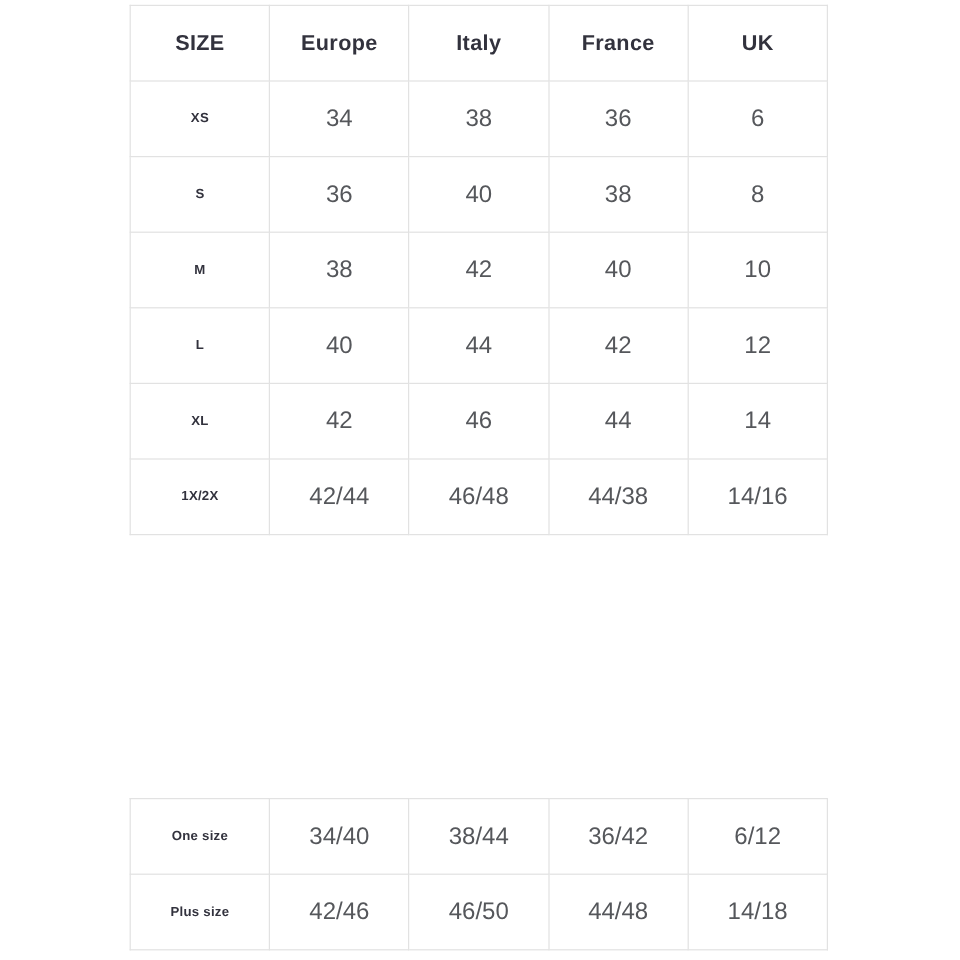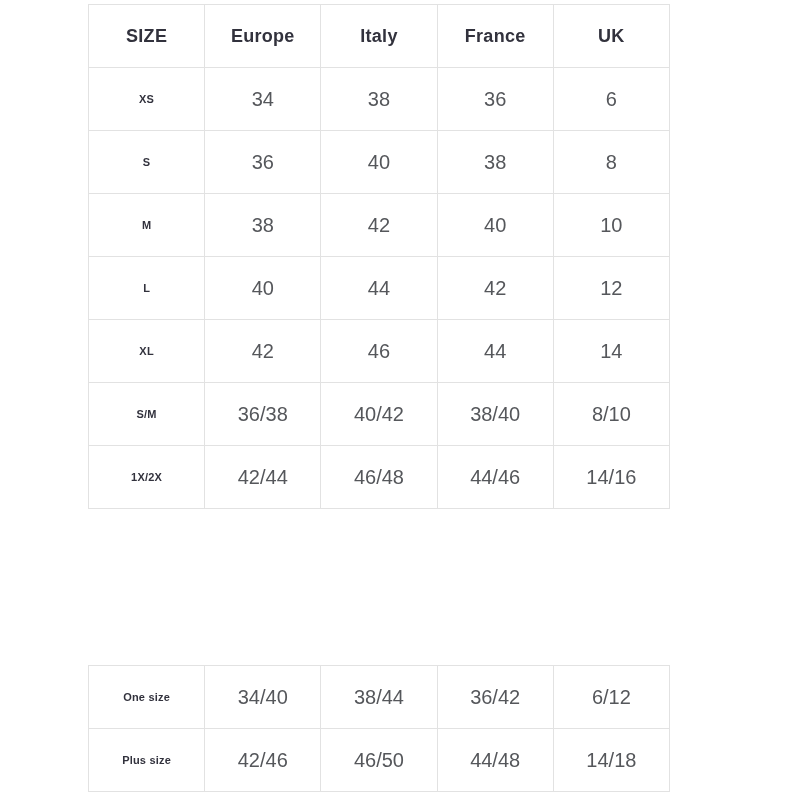--- a/index.html
+++ b/index.html
@@ -10,21 +10,21 @@
   }
   .page {
     position: relative;
     width: 800px;
     height: 800px;
     background: #ffffff;
     overflow: hidden;
   }
   .table-wrap {
     position: absolute;
-    left: 88px;
+    left: 108px;
   }
   #main-table-wrap { top: 4px; }
   #secondary-table-wrap { top: 665px; }
   table.size-table {
     border-collapse: collapse;
     table-layout: fixed;
     width: 582px;
     background: #ffffff;
   }
   table.size-table th,
@@ -101,31 +101,24 @@
           <td class="value-cell">12</td>
         </tr>
         <tr>
           <td class="size-label">XL</td>
           <td class="value-cell">42</td>
           <td class="value-cell">46</td>
           <td class="value-cell">44</td>
           <td class="value-cell">14</td>
         </tr>
         <tr>
-          <td class="size-label">S/M</td>
-          <td class="value-cell">36/38</td>
-          <td class="value-cell">40/42</td>
-          <td class="value-cell">38/40</td>
-          <td class="value-cell">8/10</td>
-        </tr>
-        <tr>
           <td class="size-label">1X/2X</td>
           <td class="value-cell">42/44</td>
           <td class="value-cell">46/48</td>
-          <td class="value-cell">44/46</td>
+          <td class="value-cell">44/38</td>
           <td class="value-cell">14/16</td>
         </tr>
       </tbody>
     </table>
   </div>
 
   <div class="table-wrap" id="secondary-table-wrap">
     <table class="size-table">
       <tbody>
         <tr>

